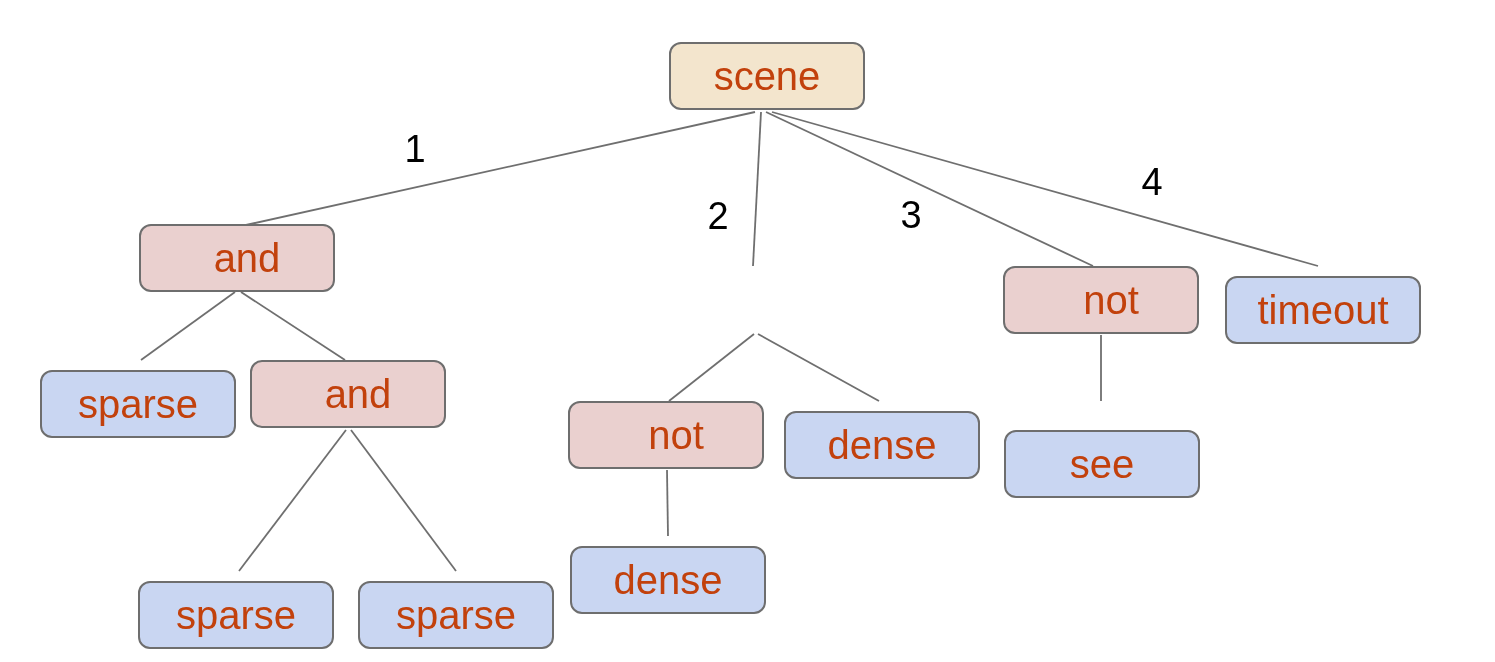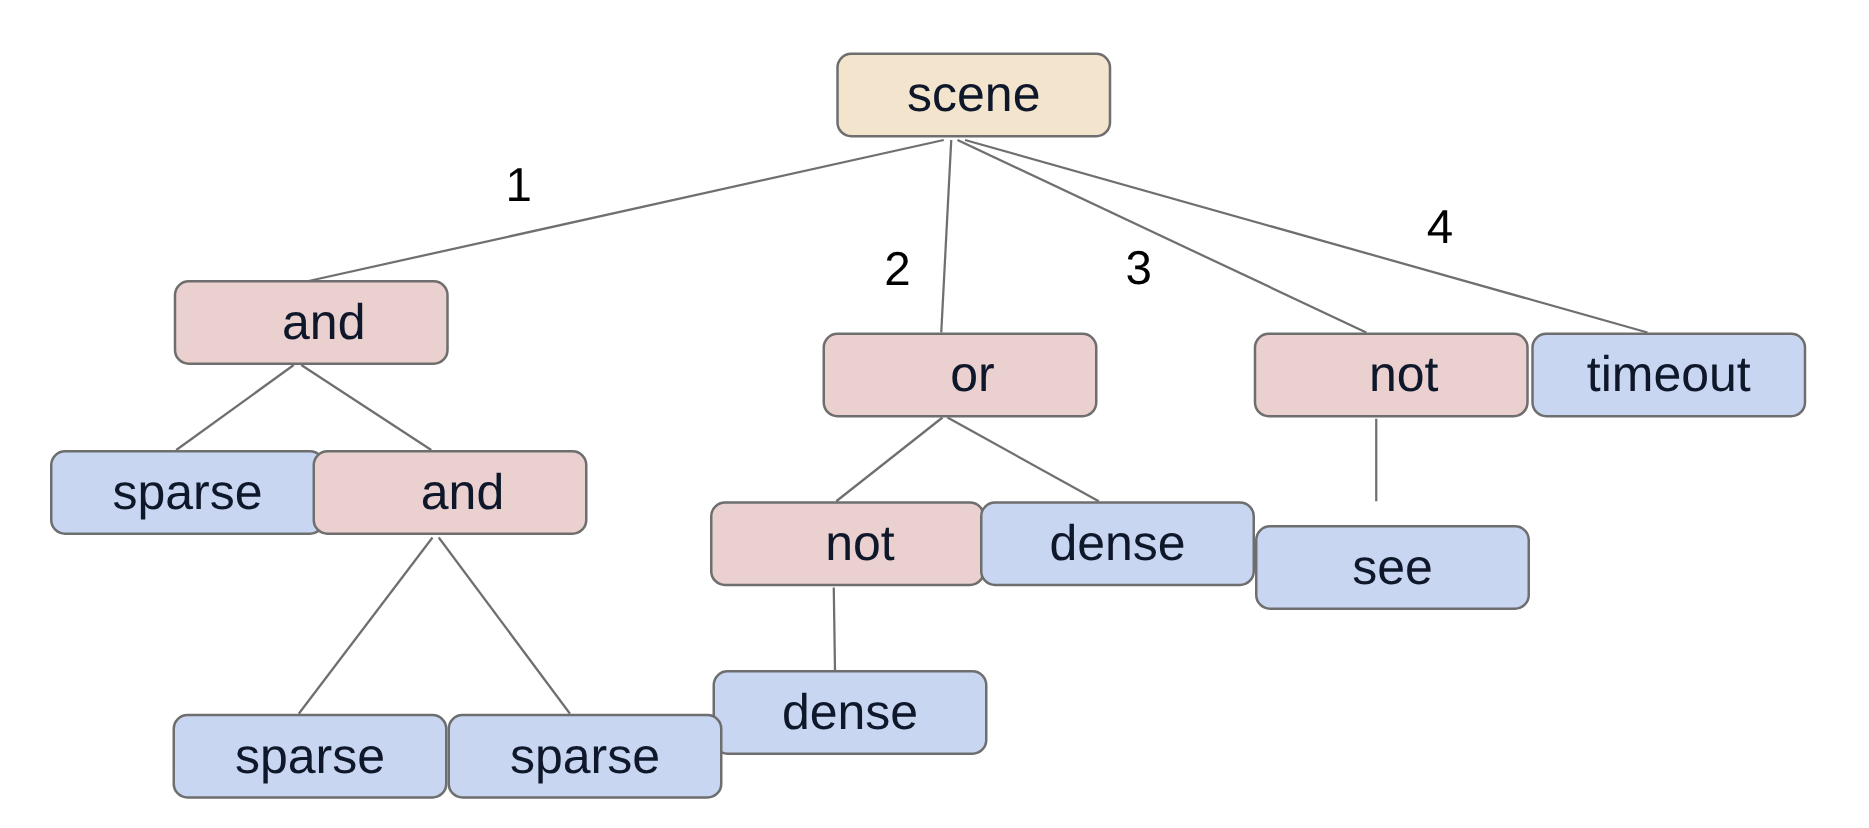--- a/index.html
+++ b/index.html
@@ -20,36 +20,36 @@
     left: 0;
     top: 0;
     pointer-events: none;
   }
   .edges line {
     stroke: #6f6f6f;
     stroke-width: 1.8;
   }
   .node {
     position: absolute;
-    width: 220px;
+    width: 196px;
     height: 68px;
     border: 2px solid #6e6e6e;
     border-radius: 12px;
     box-sizing: border-box;
     display: flex;
     align-items: center;
     justify-content: center;
     font-size: 40px;
-    color: #0f172a;
+    color: #c2410c;
     line-height: 1;
     white-space: nowrap;
   }
   .node.root { background: #f3e5cd; }
   .node.op   { background: #ead0cf; padding-left: 20px; }
-  .node.leaf { background: #c9d6f2; }
+  .node.leaf { background: #c9d6f2; margin-top: 10px; }
   .edge-label {
     position: absolute;
     transform: translate(-50%, -50%);
     font-size: 38px;
     color: #000000;
     line-height: 1;
   }
 </style>
 </head>
 <body>
@@ -72,21 +72,20 @@
   </svg>
 
   <div class="edge-label" style="left:415px; top:149px">1</div>
   <div class="edge-label" style="left:718px; top:216px">2</div>
   <div class="edge-label" style="left:911px; top:215px">3</div>
   <div class="edge-label" style="left:1152px; top:182px">4</div>
 
   <div class="node root" style="left:669px;  top:42px">scene</div>
 
   <div class="node op" style="left:139px;  top:224px">and</div>
-  <div class="node op" style="left:658px;  top:266px">or</div>
   <div class="node op" style="left:1003px; top:266px">not</div>
   <div class="node leaf" style="left:1225px; top:266px">timeout</div>
 
   <div class="node leaf" style="left:40px;   top:360px">sparse</div>
   <div class="node op" style="left:250px;  top:360px">and</div>
   <div class="node op" style="left:568px;  top:401px">not</div>
   <div class="node leaf" style="left:784px;  top:401px">dense</div>
   <div class="node leaf" style="left:1004px; top:420px">see</div>
 
   <div class="node leaf" style="left:570px;  top:536px">dense</div>

